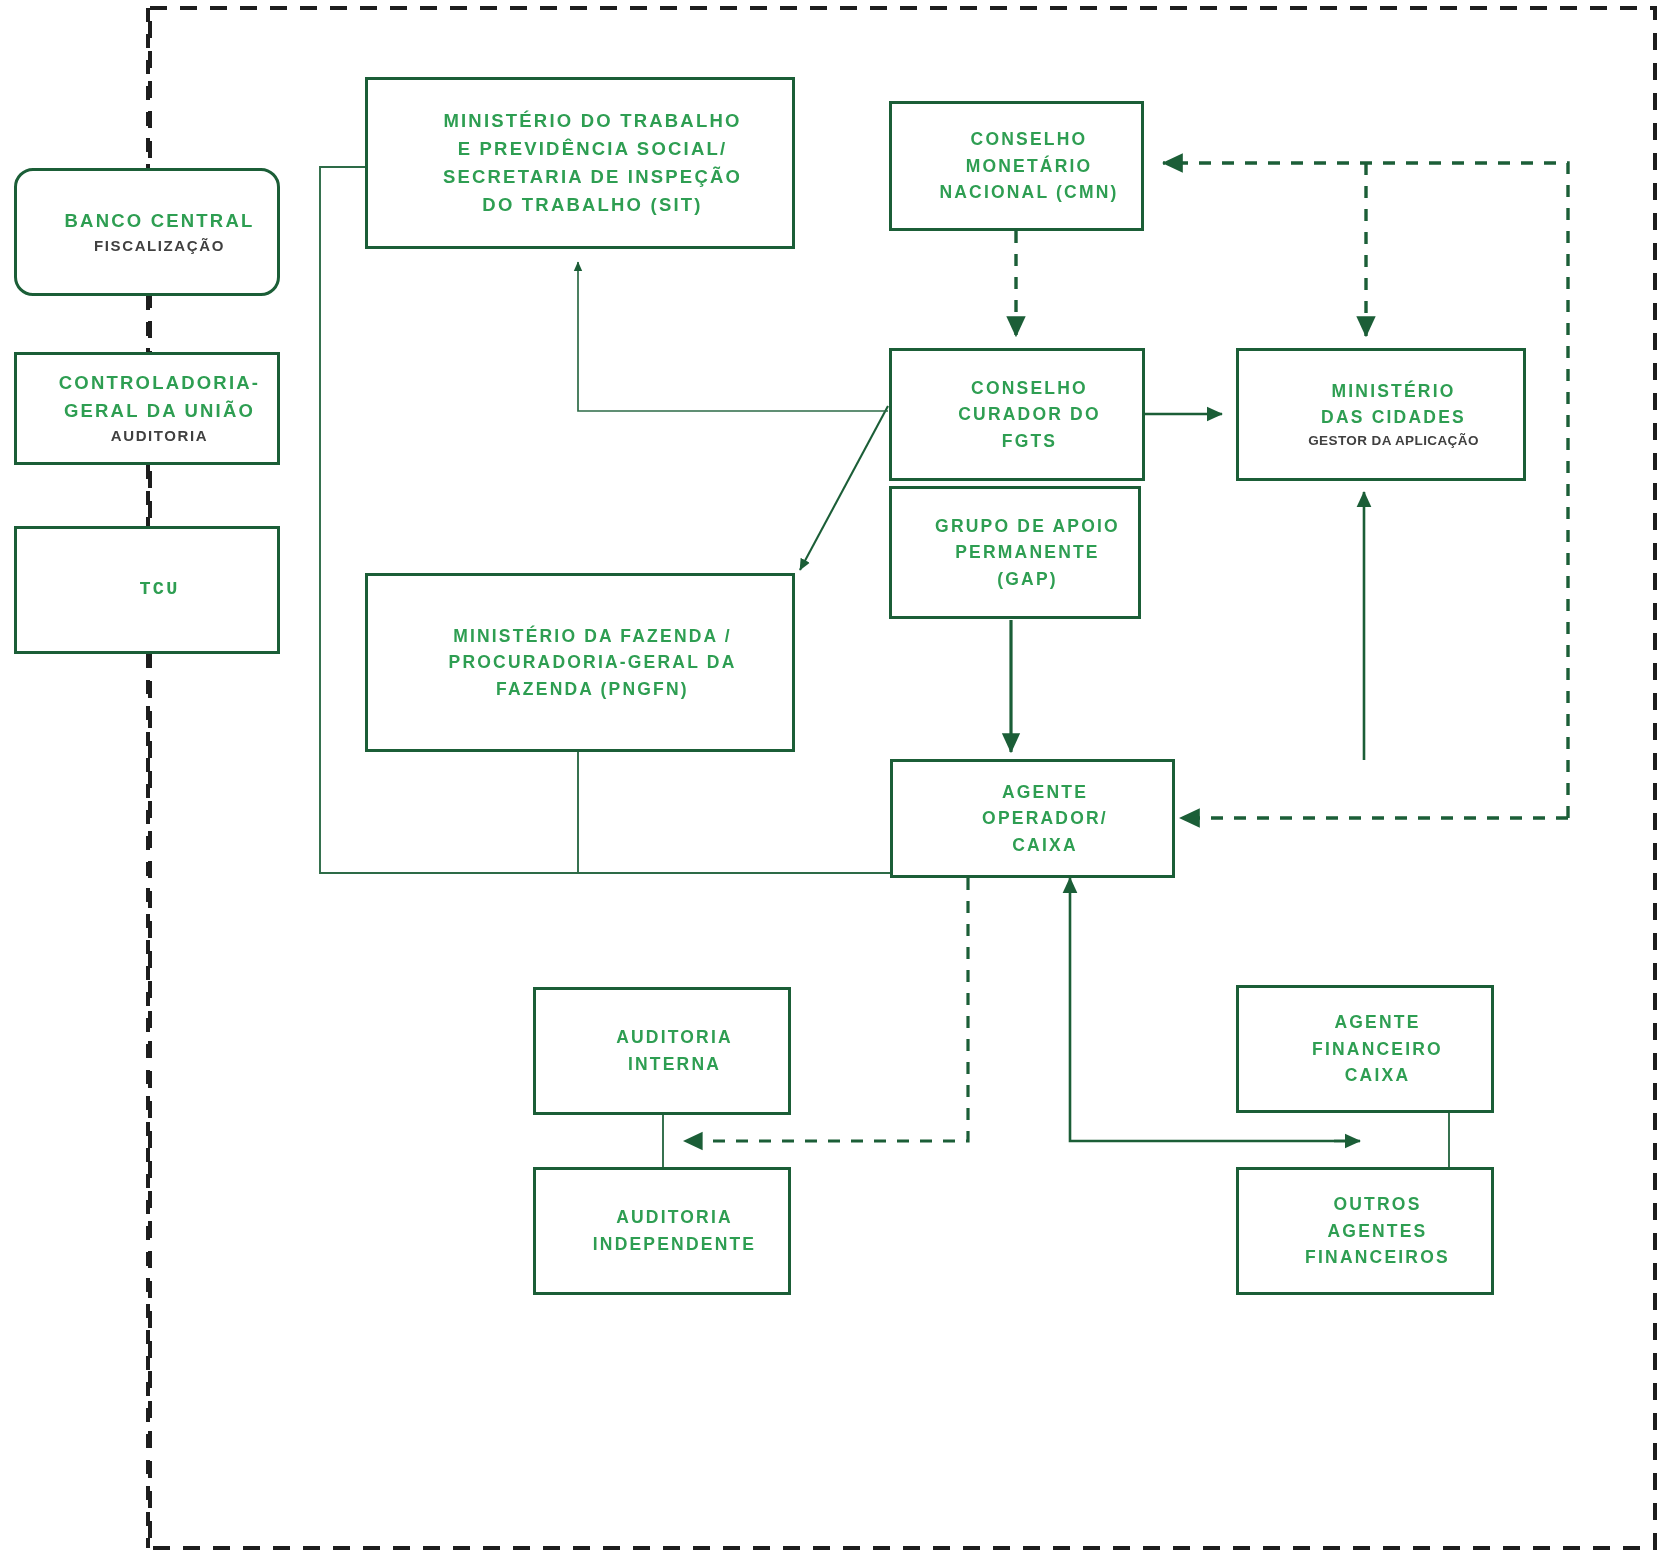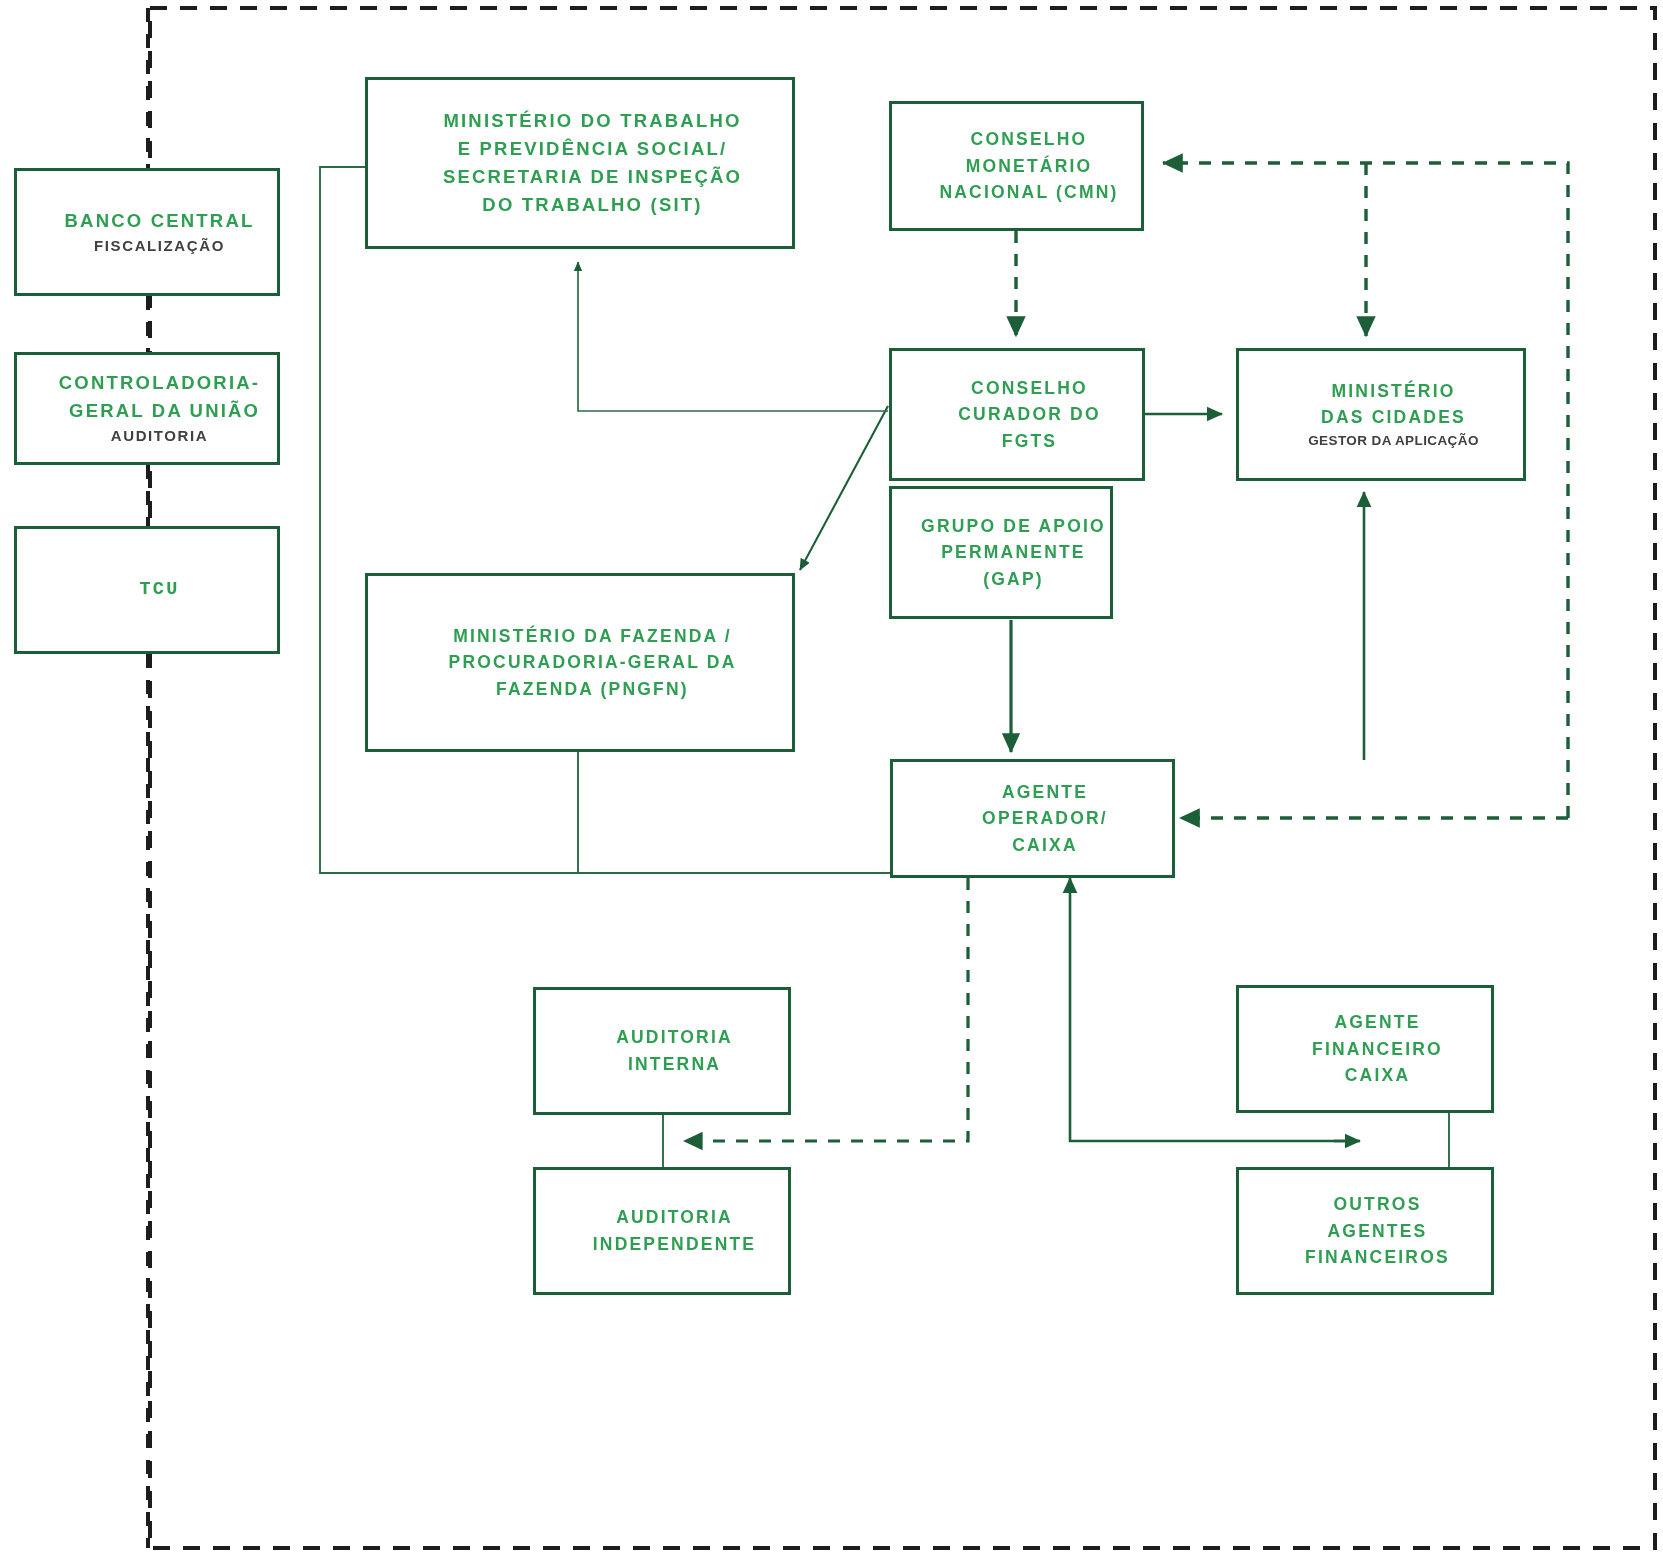--- a/index.html
+++ b/index.html
@@ -102,26 +102,26 @@
 
     <path d="M 1350 1141 L 1070 1141 L 1070 878" fill="none" stroke="#1b5e37" stroke-width="2.6" marker-end="url(#ah)"></path>
 
     <path d="M 663 1115 L 663 1168" fill="none" stroke="#2d6b47" stroke-width="1.9"></path>
 
     <path d="M 1449 1113 L 1449 1167" fill="none" stroke="#2d6b47" stroke-width="1.9"></path>
 
     <path d="M 1334 1141 L 1360 1141" fill="none" stroke="#1b5e37" stroke-width="2.6" marker-end="url(#ah)"></path>
   </svg>
 
-  <div class="node t18 sub15" style="left:14px; top:168px; width:266px; height:128px;">
+  <div class="node t18 sub15" style="left:14px; top:168px; width:266px; height:128px;border-radius:19px;">
     <div class="title">BANCO CENTRAL</div>
     <div class="subtitle">FISCALIZAÇÃO</div>
   </div>
 
-  <div class="node t18 sub15" style="left:14px; top:352px; width:266px; height:113px;text-align:right;">
+  <div class="node t18 sub15" style="left:14px; top:352px; width:266px; height:113px;">
     <div class="title">CONTROLADORIA-
 GERAL DA UNIÃO</div>
     <div class="subtitle">AUDITORIA</div>
   </div>
 
   <div class="node t18" style="left:14px; top:526px; width:266px; height:128px;font-family:Liberation Mono, monospace;">
     <div class="title">TCU</div>
   </div>
 
   <div class="node t18" style="left:365px; top:77px; width:430px; height:172px;">
@@ -142,21 +142,21 @@
 CURADOR DO
 FGTS</div>
   </div>
 
   <div class="node t17 sub13" style="left:1236px; top:348px; width:290px; height:133px;">
     <div class="title">MINISTÉRIO
 DAS CIDADES</div>
     <div class="subtitle">GESTOR DA APLICAÇÃO</div>
   </div>
 
-  <div class="node t17" style="left:889px; top:486px; width:224px; height:133px;">
+  <div class="node t17" style="left:889px; top:486px; width:252px; height:133px;">
     <div class="title">GRUPO DE APOIO
 PERMANENTE
 (GAP)</div>
   </div>
 
   <div class="node t17" style="left:365px; top:573px; width:430px; height:179px;justify-content:center;">
     <div class="title">MINISTÉRIO DA FAZENDA /
 PROCURADORIA-GERAL DA
 FAZENDA (PNGFN)</div>
   </div>

